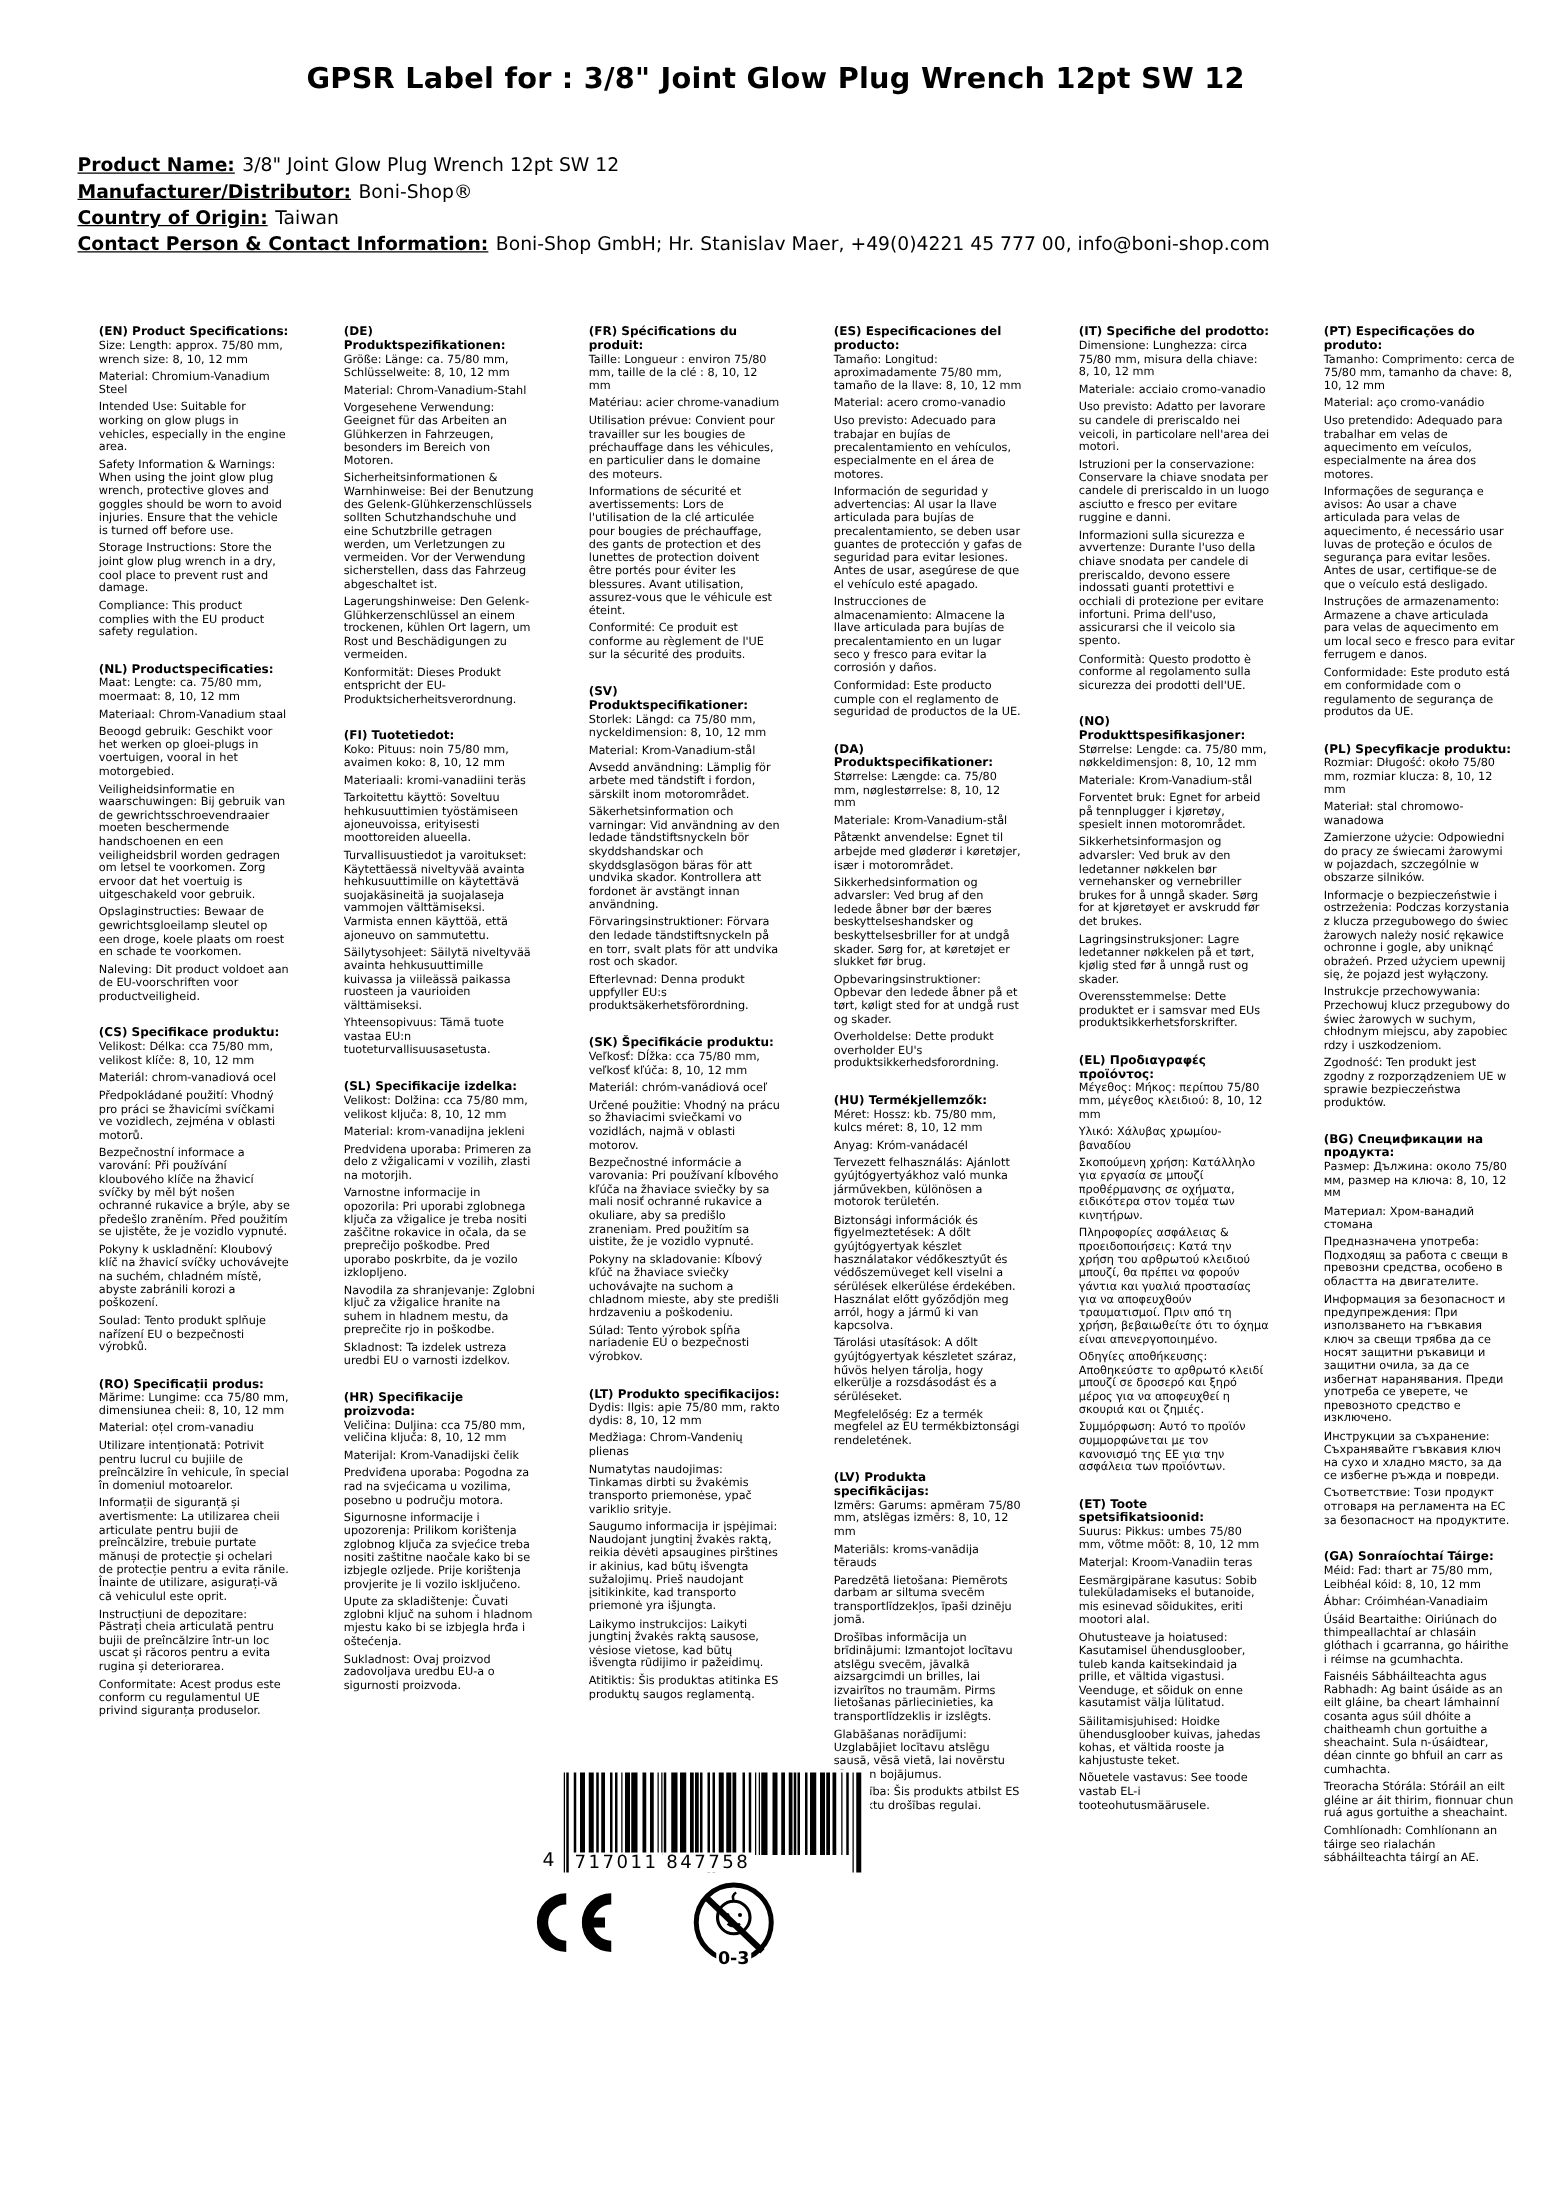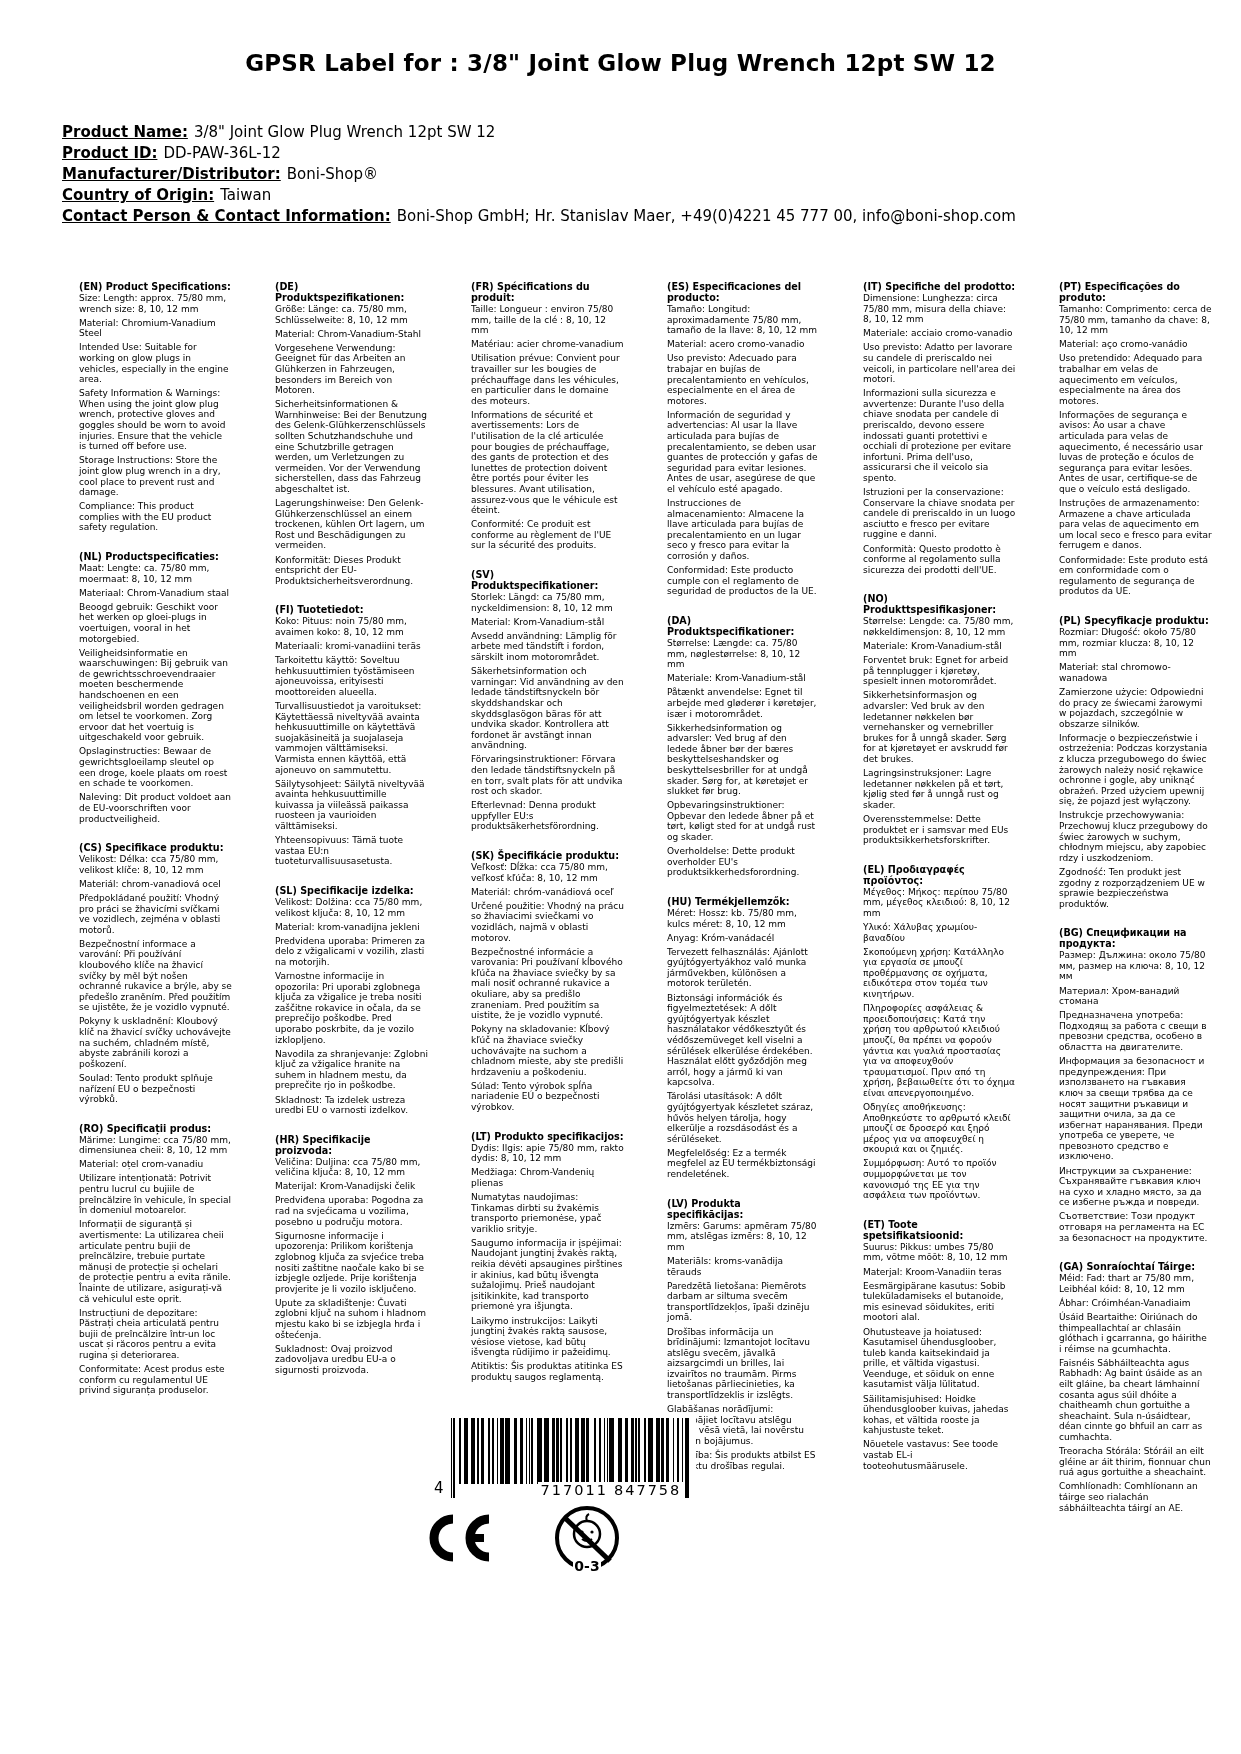--- a/index.html
+++ b/index.html
@@ -24,35 +24,34 @@
   
   .barcode-wrap{
     position:absolute;left:428px;top:1416px;z-index:3;background:#fff;
     display:flex;align-items:flex-end;padding:2px 6px;
   }
   .barcode-lead{font-size:15px;margin-right:7px;margin-bottom:1px;}
   .bars-outer{position:relative;}
   .bars{display:flex;align-items:flex-start;height:80px;}
   .bars i{display:block;background:#000;}
   .bar-nums{
-    position:absolute;left:6px;right:6px;bottom:0;display:flex;justify-content:flex-end;
+    position:absolute;left:6px;right:6px;bottom:0;display:flex;justify-content:flex-start;
     font-size:14.5px;letter-spacing:2px;
   }
   .bar-nums span{background:#fff;padding:0 3px;}
   .ce-mark{position:absolute;left:420px;top:1512px;z-index:3;}
   .age-warning{position:absolute;left:552px;top:1498px;z-index:3;text-align:center;}
 </style>
 </head>
 <body>
 
 <div class="title">GPSR Label for : 3/8" Joint Glow Plug Wrench 12pt SW 12</div>
 
 <div class="product-info">
     <div class="pi-row"><span class="pi-label">Product Name:</span><span class="pi-value">3/8" Joint Glow Plug Wrench 12pt SW 12</span></div>
-    <div class="pi-row"><span class="pi-label">Product ID:</span><span class="pi-value">DD-PAW-36L-12</span></div>
     <div class="pi-row"><span class="pi-label">Manufacturer/Distributor:</span><span class="pi-value">Boni-Shop®</span></div>
     <div class="pi-row"><span class="pi-label">Country of Origin:</span><span class="pi-value">Taiwan</span></div>
     <div class="pi-row"><span class="pi-label">Contact Person &amp; Contact Information:</span><span class="pi-value">Boni-Shop GmbH; Hr. Stanislav Maer, +49(0)4221 45 777 00, info@boni-shop.com</span></div>
   </div>
 
 <div class="grid">
     <div>
       <div class="lang-block">
         <div class="lang-heading">(EN) Product Specifications:</div>
         <p class="lang-p">Size: Length: approx. 75/80 mm, wrench size: 8, 10, 12 mm</p>
@@ -202,22 +201,22 @@
         <p class="lang-p">Glabāšanas norādījumi: Uzglabājiet locītavu atslēgu sausā, vēsā vietā, lai novērstu rūsu un bojājumus.</p>
         <p class="lang-p">Atbilstība: Šis produkts atbilst ES produktu drošības regulai.</p>
       </div>
     </div>
     <div>
       <div class="lang-block">
         <div class="lang-heading">(IT) Specifiche del prodotto:</div>
         <p class="lang-p">Dimensione: Lunghezza: circa 75/80 mm, misura della chiave: 8, 10, 12 mm</p>
         <p class="lang-p">Materiale: acciaio cromo-vanadio</p>
         <p class="lang-p">Uso previsto: Adatto per lavorare su candele di preriscaldo nei veicoli, in particolare nell'area dei motori.</p>
+        <p class="lang-p">Istruzioni per la conservazione: Conservare la chiave snodata per candele di preriscaldo in un luogo asciutto e fresco per evitare ruggine e danni.</p>
         <p class="lang-p">Informazioni sulla sicurezza e avvertenze: Durante l'uso della chiave snodata per candele di preriscaldo, devono essere indossati guanti protettivi e occhiali di protezione per evitare infortuni. Prima dell'uso, assicurarsi che il veicolo sia spento.</p>
-        <p class="lang-p">Istruzioni per la conservazione: Conservare la chiave snodata per candele di preriscaldo in un luogo asciutto e fresco per evitare ruggine e danni.</p>
         <p class="lang-p">Conformità: Questo prodotto è conforme al regolamento sulla sicurezza dei prodotti dell'UE.</p>
       </div>
       <div class="lang-block">
         <div class="lang-heading">(NO) Produkttspesifikasjoner:</div>
         <p class="lang-p">Størrelse: Lengde: ca. 75/80 mm, nøkkeldimensjon: 8, 10, 12 mm</p>
         <p class="lang-p">Materiale: Krom-Vanadium-stål</p>
         <p class="lang-p">Forventet bruk: Egnet for arbeid på tennplugger i kjøretøy, spesielt innen motorområdet.</p>
         <p class="lang-p">Sikkerhetsinformasjon og advarsler: Ved bruk av den ledetanner nøkkelen bør vernehansker og vernebriller brukes for å unngå skader. Sørg for at kjøretøyet er avskrudd før det brukes.</p>
         <p class="lang-p">Lagringsinstruksjoner: Lagre ledetanner nøkkelen på et tørt, kjølig sted før å unngå rust og skader.</p>
         <p class="lang-p">Overensstemmelse: Dette produktet er i samsvar med EUs produktsikkerhetsforskrifter.</p>

